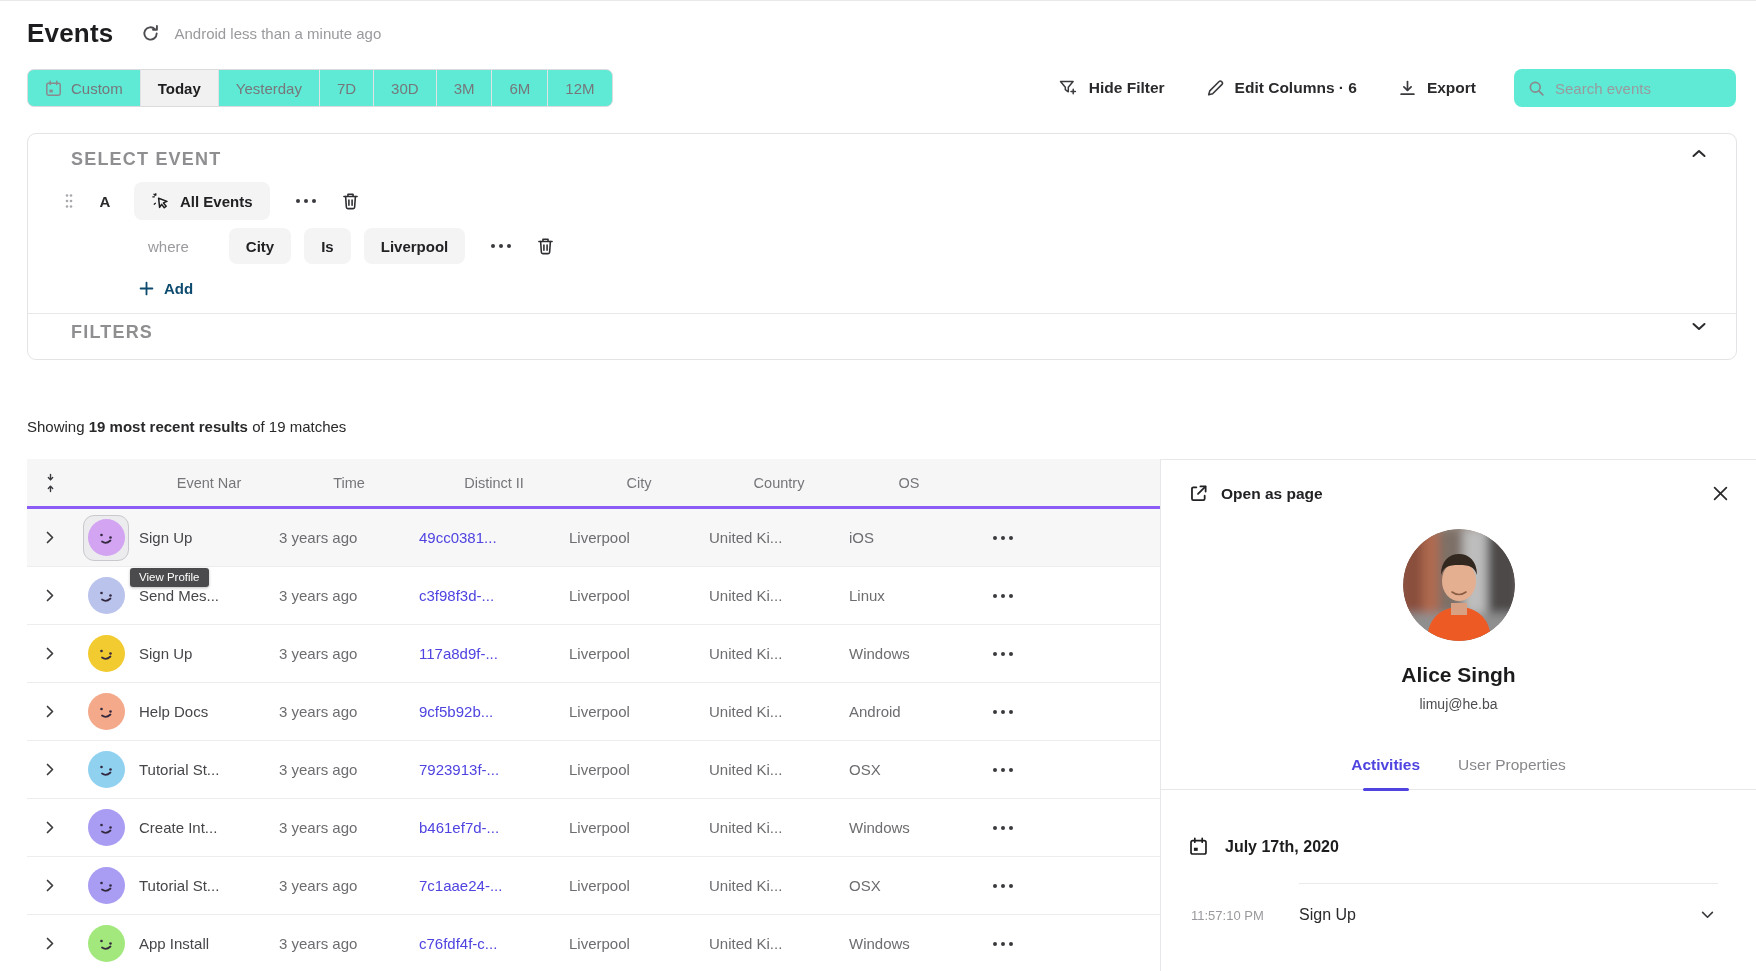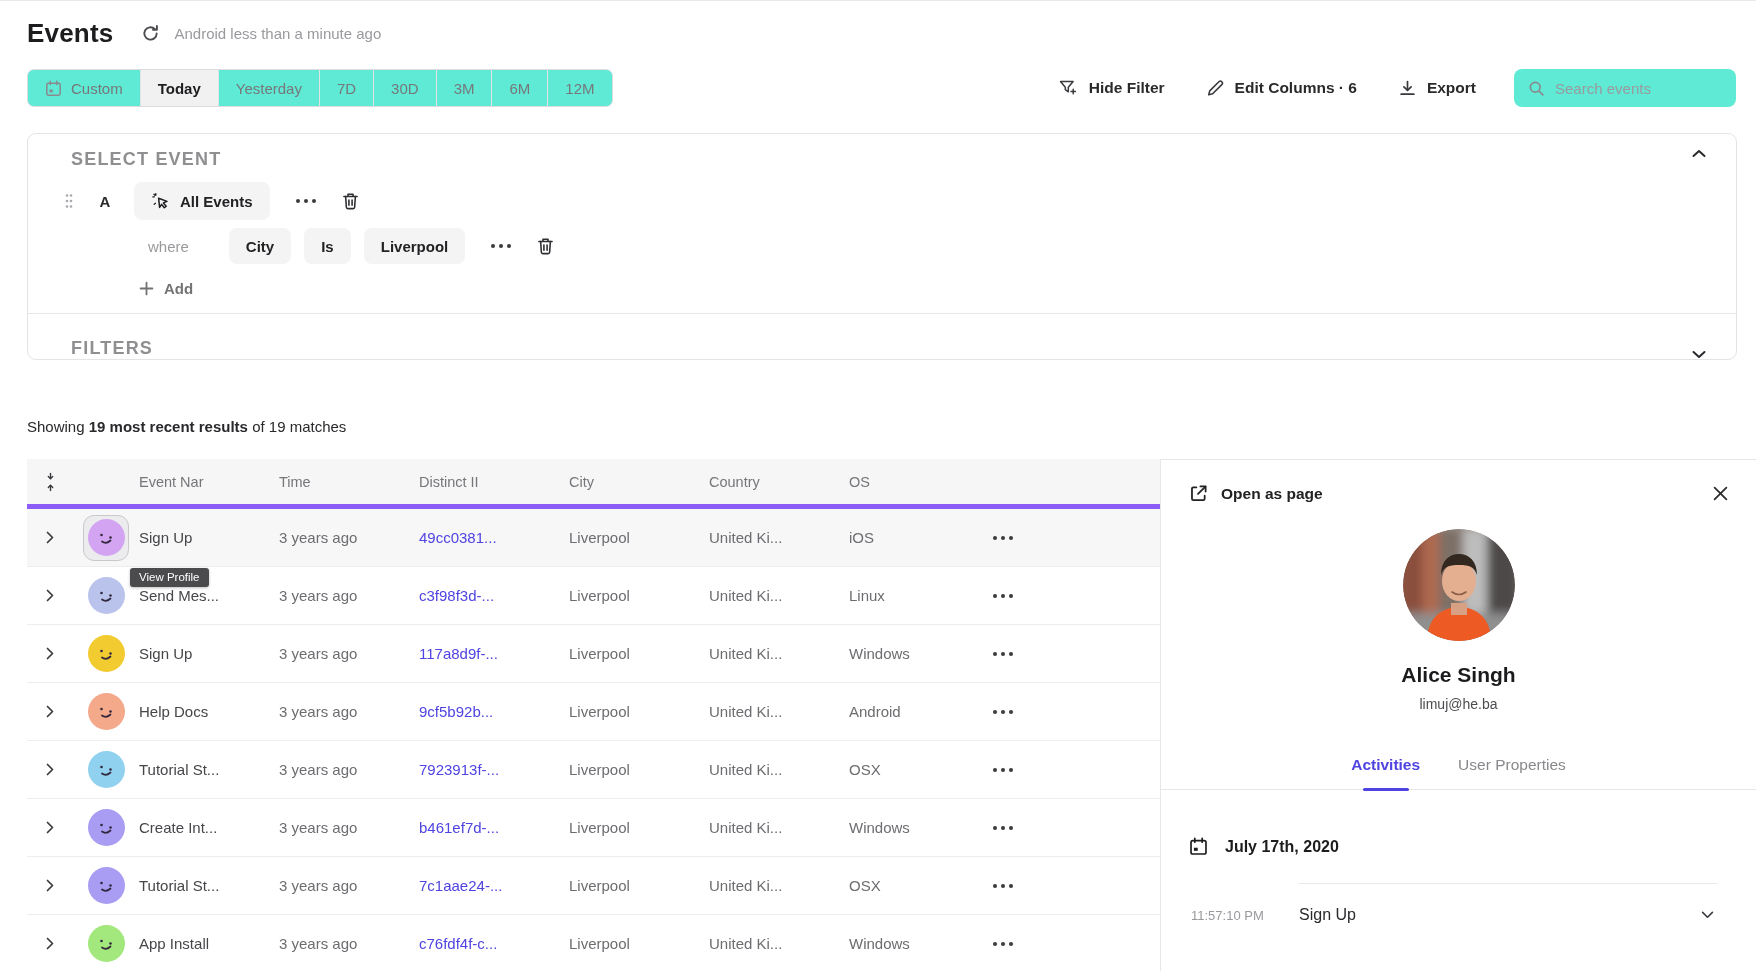--- a/index.html
+++ b/index.html
@@ -56,33 +56,33 @@
   .chip{display:inline-flex;align-items:center;gap:10px;background:var(--chip);border-radius:8px;height:38px;padding:0 17px;font-size:15px;font-weight:700;color:#222225;}
   .chip.plain{font-weight:400;}
   .chip.sm{height:36px;font-weight:700;}
   .event-chip{margin-left:22px;}
   .dots-btn{display:flex;gap:4px;margin-left:26px;color:#3a3a3e;align-items:center;height:20px;}
   .dots-btn i{width:4px;height:4px;border-radius:50%;background:currentColor;}
   .trash-btn{margin-left:26px;color:#2f2f33;}
   .where-row{padding-left:77px;margin-top:8px;}
   .where-word{font-size:15px;color:#9a9a9e;margin-right:40px;}
   .where-row .chip + .chip{margin-left:13px;}
-  .add-btn{display:flex;align-items:center;gap:10px;font-size:15px;font-weight:600;color:#737373;margin:16px 0 4px 68px;}
-  .qc-filters{display:flex;align-items:flex-end;border-top:1px solid var(--line);height:46px;padding:8px 30px 0 43px;gap:40px;}
+  .add-btn{display:flex;align-items:center;gap:10px;font-size:15px;font-weight:600;color:#0c4a6e;margin:16px 0 4px 68px;}
+  .qc-filters{display:flex;align-items:flex-start;border-top:1px solid var(--line);height:46px;padding:8px 30px 0 43px;gap:40px;}
   .qc-filters .chev{margin-left:auto;color:#2a2a2d;}
 
   
   .results-line{margin:58px 0 0 27px;font-size:15px;color:#29292c;}
   .results-line b{font-weight:700;}
 
   
   .content-split{display:flex;margin-top:24px;height:522px;overflow:hidden;}
   .events-table{width:1133px;margin-left:27px;flex:none;}
   .t-grid{display:grid;grid-template-columns:46px 66px 140px 140px 150px 140px 140px 120px 1fr;align-items:center;}
-  .t-head{background:var(--hdr-bg);height:50px;font-size:14.5px;color:#76767a;border-bottom:5px solid #8b5cf6;}
+  .t-head{background:var(--hdr-bg);height:50px;font-size:14.5px;color:#76767a;border-bottom:3px solid #8b5cf6;text-align:center;}
   .t-head .hcell{white-space:nowrap;overflow:hidden;}
   .t-head .icell{display:flex;justify-content:center;color:#3a3a3e;}
   .t-row{height:58px;border-bottom:1px solid #ededef;font-size:15px;}
   .t-row.is-selected{background:var(--row-hi);}
   .expander{display:flex;justify-content:center;color:#3c3c3f;}
   .avatar-cell{display:flex;justify-content:center;}
   .avatar-frame{width:46px;height:46px;border-radius:11px;display:flex;align-items:center;justify-content:center;}
   .is-selected .avatar-frame{background:#ececee;border:1px solid #c9c9cd;}
   .avatar{width:37px;height:37px;border-radius:50%;display:flex;align-items:center;justify-content:center;}
   .cell-event{color:#46464a;white-space:nowrap;overflow:hidden;}

